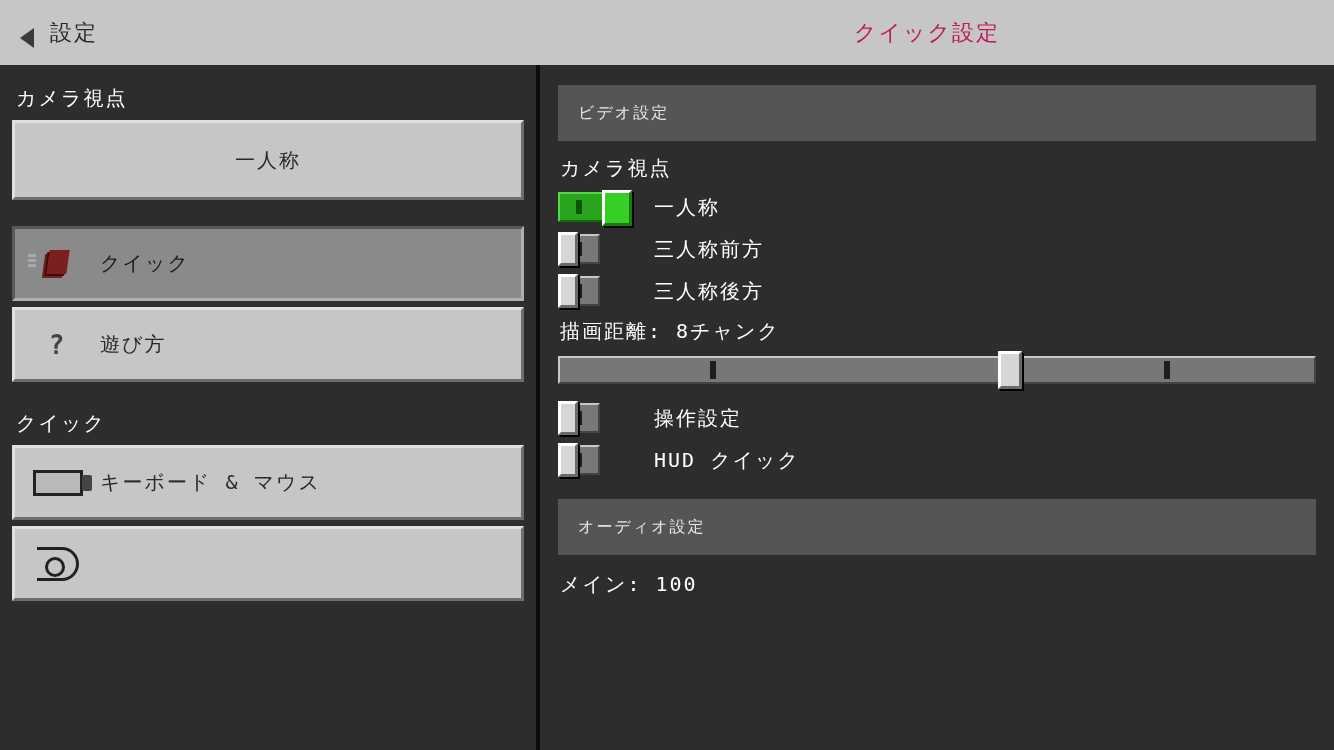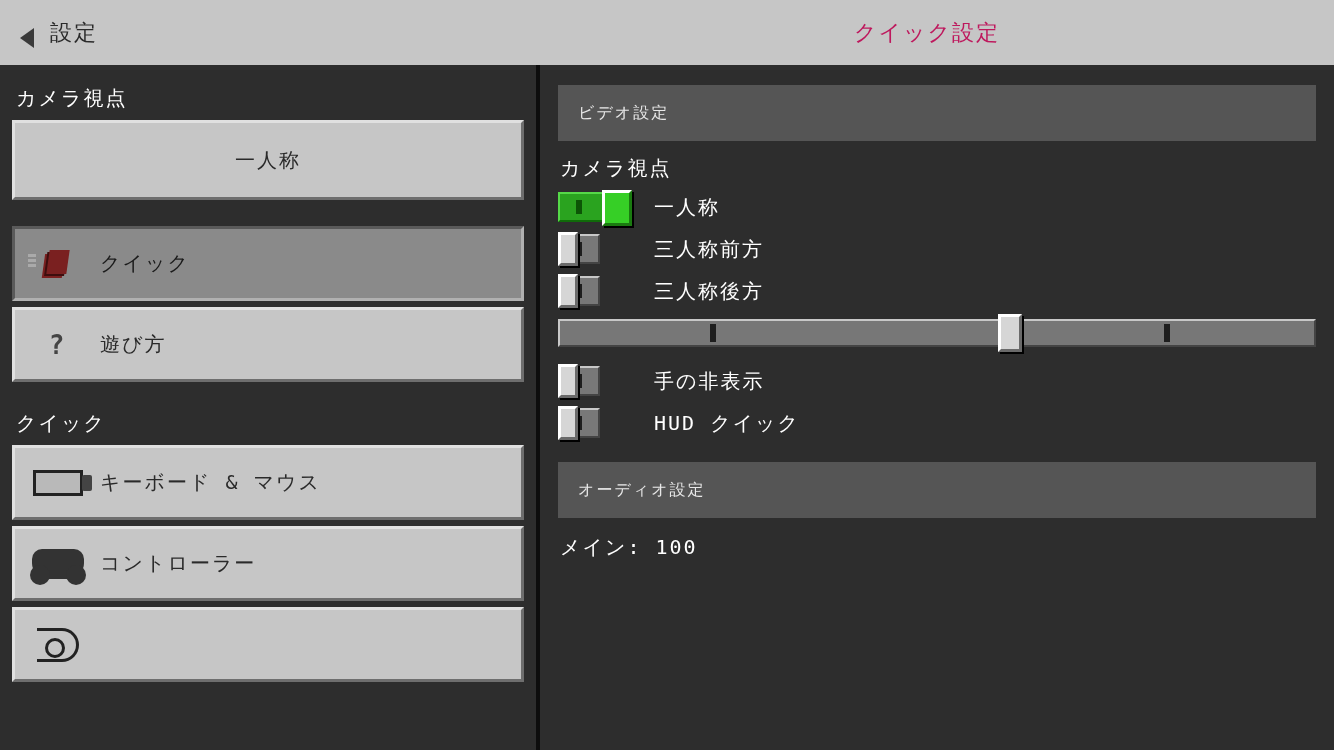--- a/index.html
+++ b/index.html
@@ -170,26 +170,20 @@
     <div class="section-title">クイック</div>
 
     <div class="side-btn">
       <div class="icon-slot">
           <div class="kb-icon"></div>
         </div>
       <div class="label">キーボード &amp; マウス</div>
     </div>
     <div class="side-btn">
       <div class="icon-slot">
-          <div class="ctrl-icon"></div>
-        </div>
-      <div class="label">コントローラー</div>
-    </div>
-    <div class="side-btn">
-      <div class="icon-slot">
           <div class="touch-icon"></div>
         </div>
     </div>
   </div>
 
   <div class="main">
     <div class="panel-header">ビデオ設定</div>
 
     <div class="field-label">カメラ視点</div>
     <div class="toggle-row">
@@ -207,33 +201,34 @@
       <div class="toggle-label">三人称前方</div>
     </div>
     <div class="toggle-row">
       <div class="toggle-switch">
           <div class="toggle-track-off"></div>
           <div class="toggle-knob-off"></div>
         </div>
       <div class="toggle-label">三人称後方</div>
     </div>
 
+    <div class="field-label">描画距離: 8チャンク</div>
     <div class="slider">
       <div class="slider-track"></div>
       <div class="slider-tick" style="left:20%"></div>
       <div class="slider-tick" style="left:80%"></div>
       <div class="slider-handle" style="left:58%"></div>
     </div>
 
     <div class="toggle-row">
       <div class="toggle-switch">
           <div class="toggle-track-off"></div>
           <div class="toggle-knob-off"></div>
         </div>
-      <div class="toggle-label">手の非表示</div>
+      <div class="toggle-label">操作設定</div>
     </div>
     <div class="toggle-row">
       <div class="toggle-switch">
           <div class="toggle-track-off"></div>
           <div class="toggle-knob-off"></div>
         </div>
       <div class="toggle-label">HUD クイック</div>
     </div>
 
     <div style="height:14px"></div>

